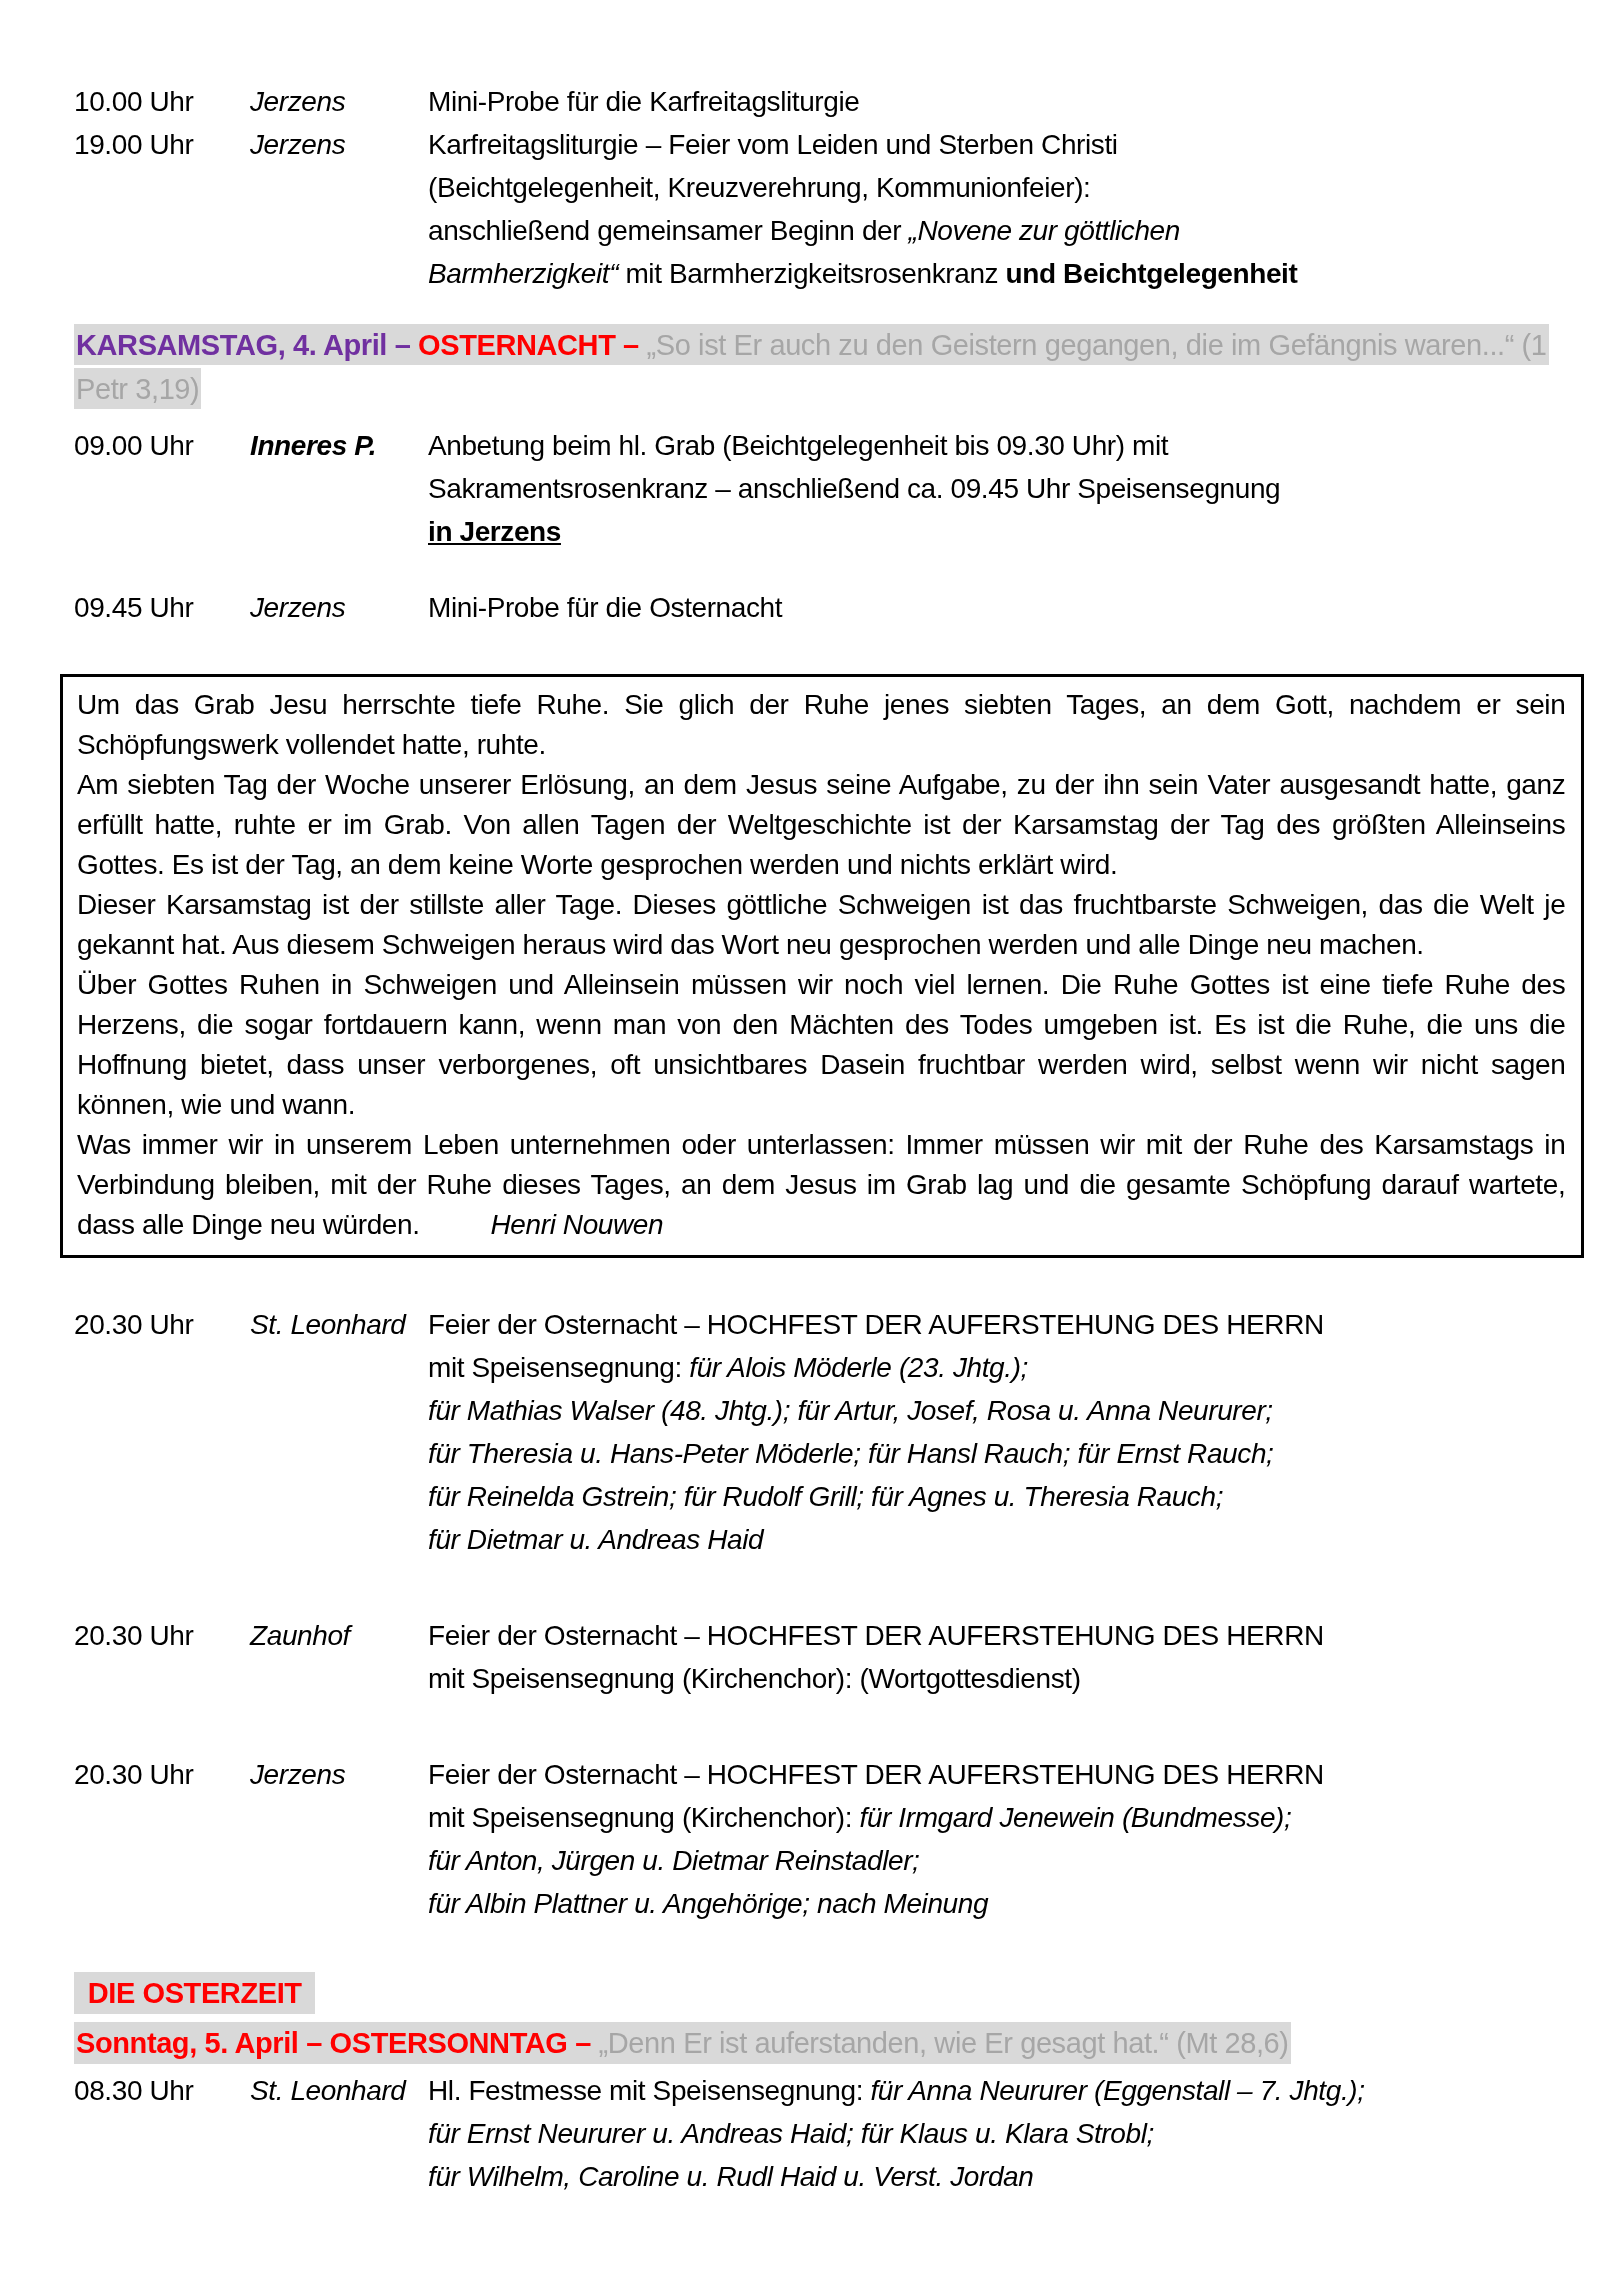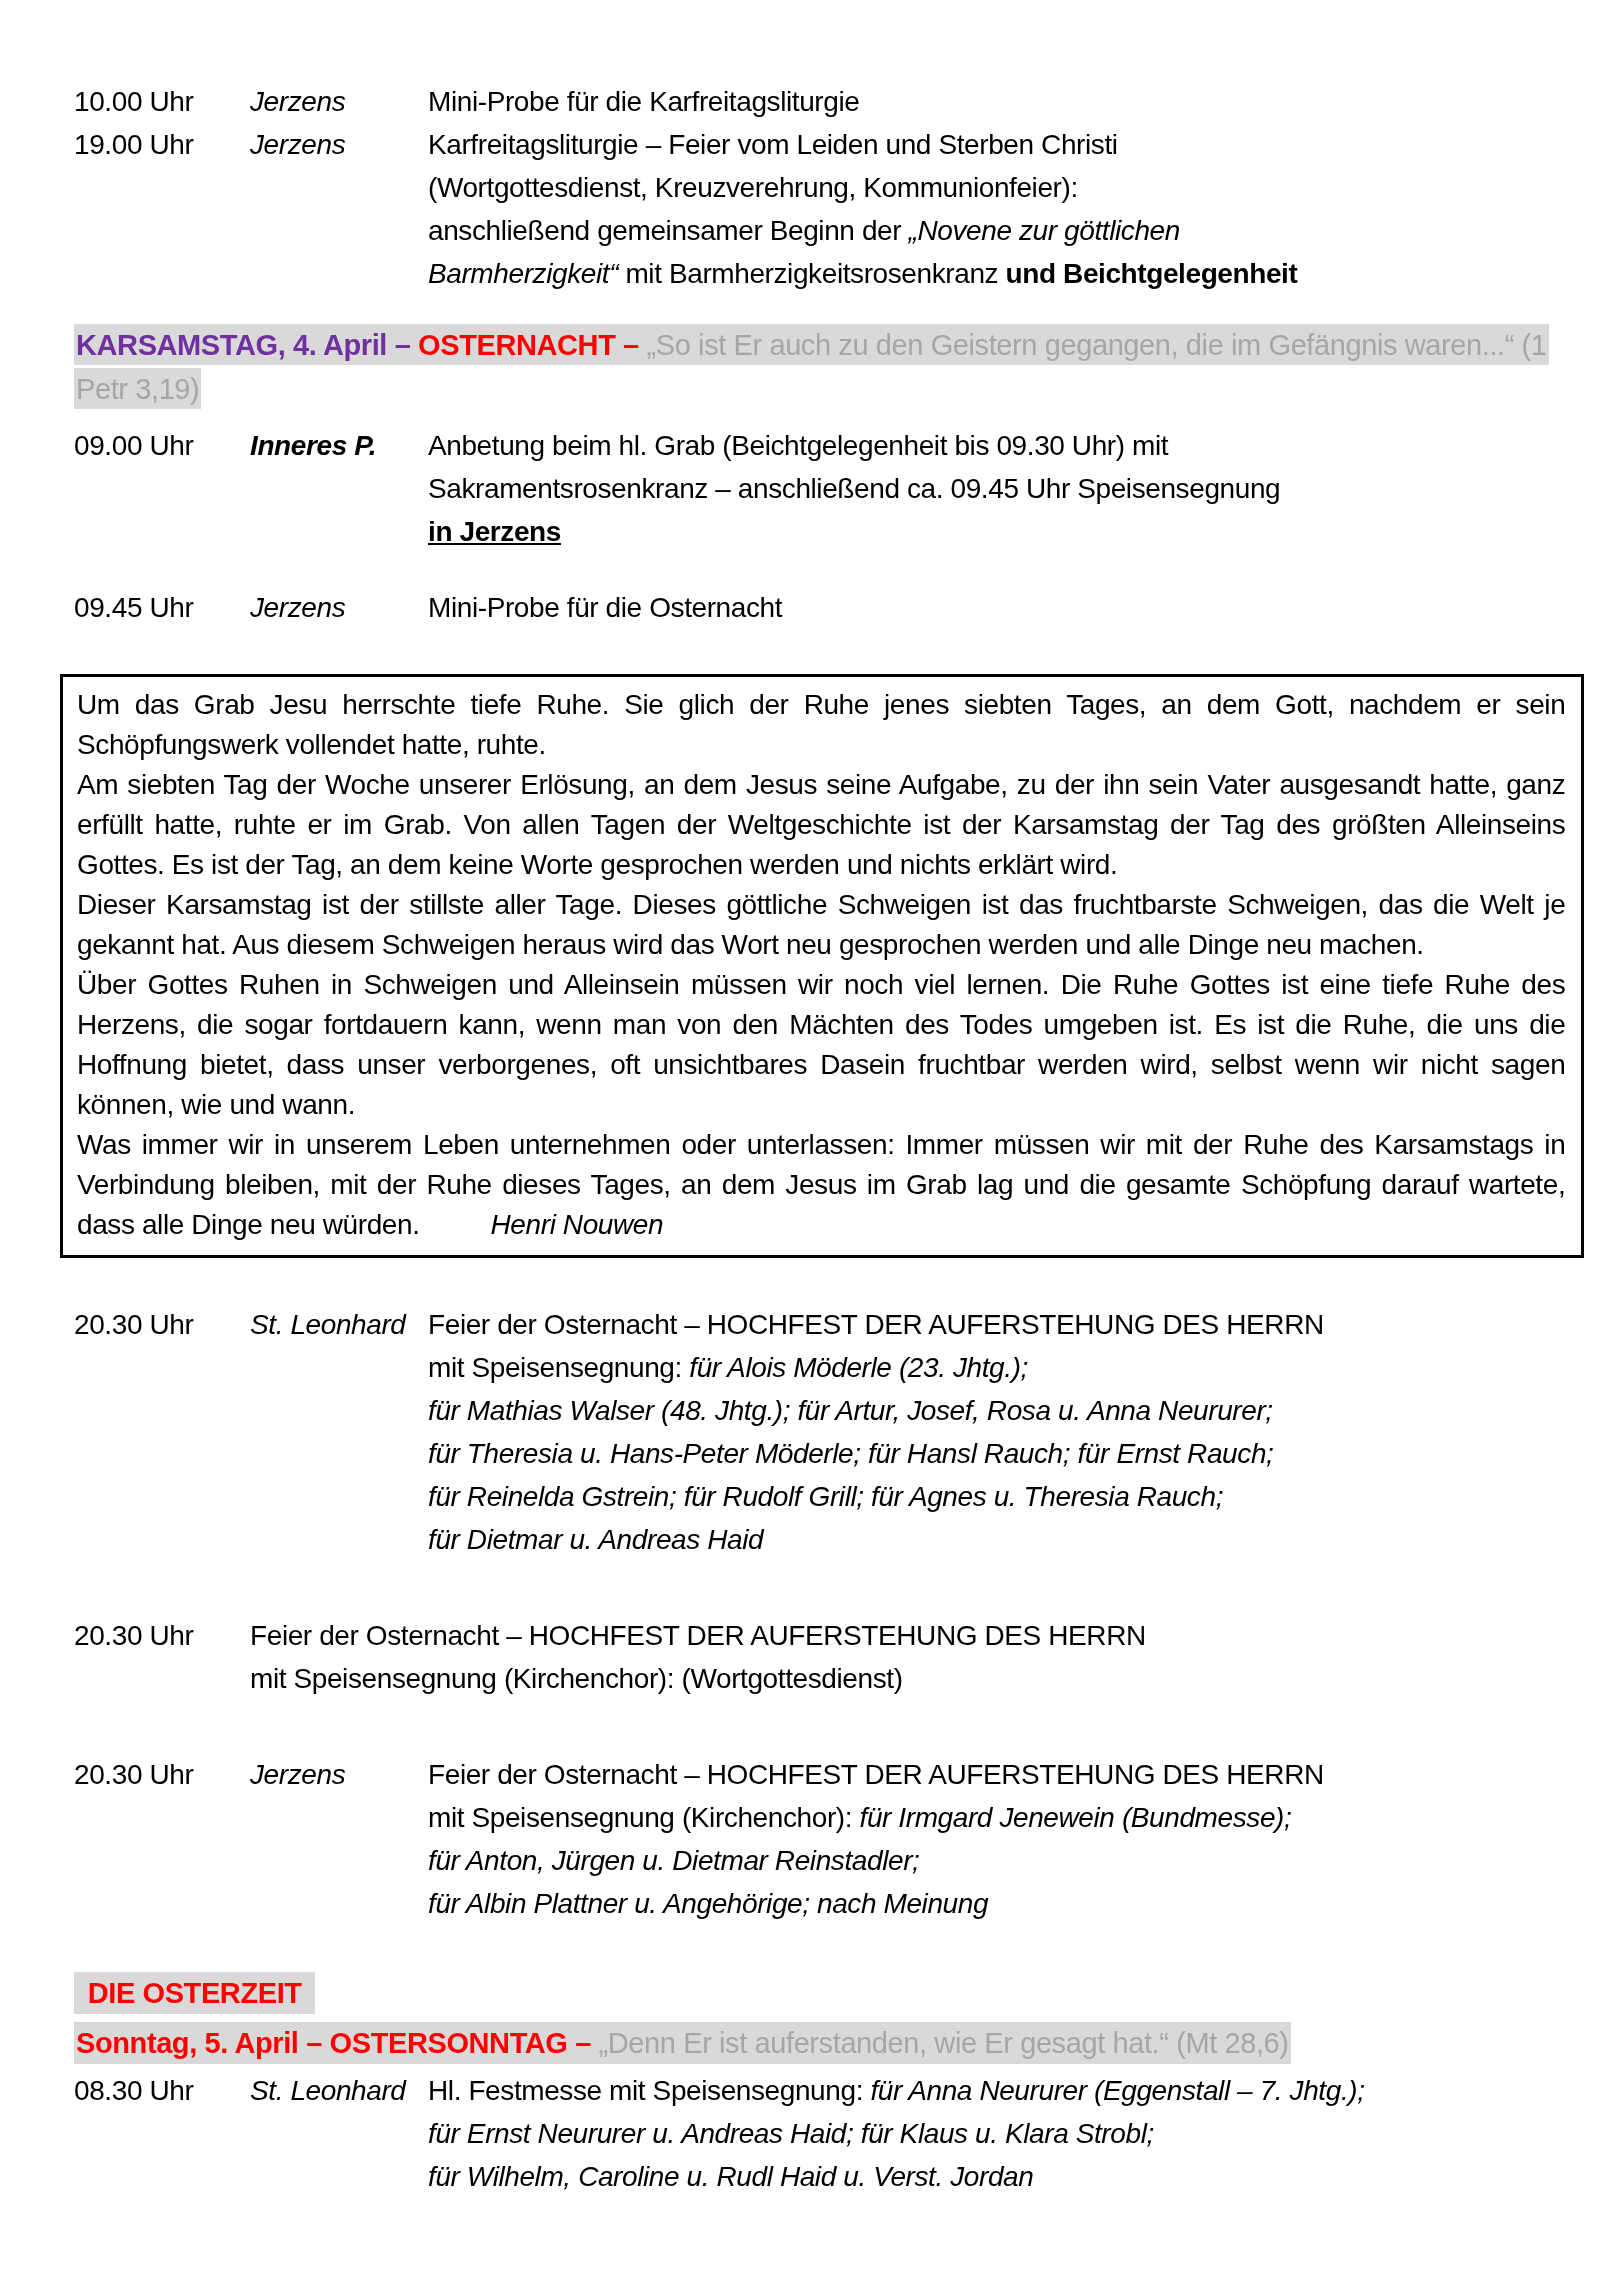--- a/index.html
+++ b/index.html
@@ -89,21 +89,21 @@
         <div class="col-location">Jerzens</div>
         <div class="col-desc">
           <div class="desc-line"><span>Mini-Probe für die Karfreitagsliturgie</span></div>
         </div>
       </div>
       <div class="row">
         <div class="col-time">19.00 Uhr</div>
         <div class="col-location">Jerzens</div>
         <div class="col-desc">
           <div class="desc-line"><span>Karfreitagsliturgie – Feier vom Leiden und Sterben Christi</span></div>
-          <div class="desc-line"><span>(Wortgottesdienst, Kreuzverehrung, Kommunionfeier):</span></div>
+          <div class="desc-line"><span>(Beichtgelegenheit, Kreuzverehrung, Kommunionfeier):</span></div>
           <div class="desc-line"><span>anschließend gemeinsamer Beginn der </span><span style="font-style: italic;">„Novene zur göttlichen</span></div>
           <div class="desc-line"><span style="font-style: italic;">Barmherzigkeit“</span><span> mit Barmherzigkeitsrosenkranz </span><span style="font-weight: bold;">und Beichtgelegenheit</span></div>
         </div>
       </div>
     </div>
 
   <div class="day-band">
     <span class="hl"><span class="day-label">KARSAMSTAG, 4. April – </span><span class="feast-label">OSTERNACHT – </span><span class="day-quote">„So ist Er auch zu den Geistern gegangen, die im Gefängnis waren...“ (1 Petr 3,19)</span></span>
   </div>
 
@@ -142,20 +142,21 @@
           <div class="desc-line"><span>Feier der Osternacht – HOCHFEST DER AUFERSTEHUNG DES HERRN</span></div>
           <div class="desc-line"><span>mit Speisensegnung: </span><span style="font-style: italic;">für Alois Möderle (23. Jhtg.);</span></div>
           <div class="desc-line"><span style="font-style: italic;">für Mathias Walser (48. Jhtg.); für Artur, Josef, Rosa u. Anna Neururer;</span></div>
           <div class="desc-line"><span style="font-style: italic;">für Theresia u. Hans-Peter Möderle; für Hansl Rauch; für Ernst Rauch;</span></div>
           <div class="desc-line"><span style="font-style: italic;">für Reinelda Gstrein; für Rudolf Grill; für Agnes u. Theresia Rauch;</span></div>
           <div class="desc-line"><span style="font-style: italic;">für Dietmar u. Andreas Haid</span></div>
         </div>
       </div>
       <div class="row">
         <div class="col-time">20.30 Uhr</div>
+        <div class="col-location">Zaunhof</div>
         <div class="col-desc">
           <div class="desc-line"><span>Feier der Osternacht – HOCHFEST DER AUFERSTEHUNG DES HERRN</span></div>
           <div class="desc-line"><span>mit Speisensegnung (Kirchenchor): (Wortgottesdienst)</span></div>
         </div>
       </div>
       <div class="row">
         <div class="col-time">20.30 Uhr</div>
         <div class="col-location">Jerzens</div>
         <div class="col-desc">
           <div class="desc-line"><span>Feier der Osternacht – HOCHFEST DER AUFERSTEHUNG DES HERRN</span></div>

